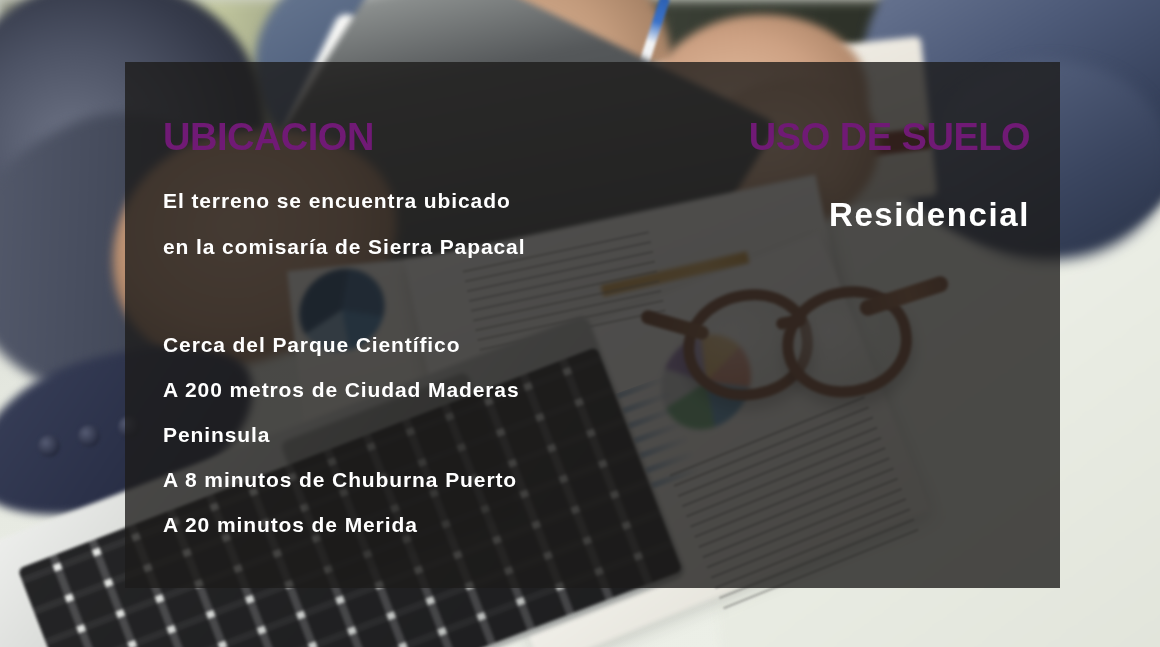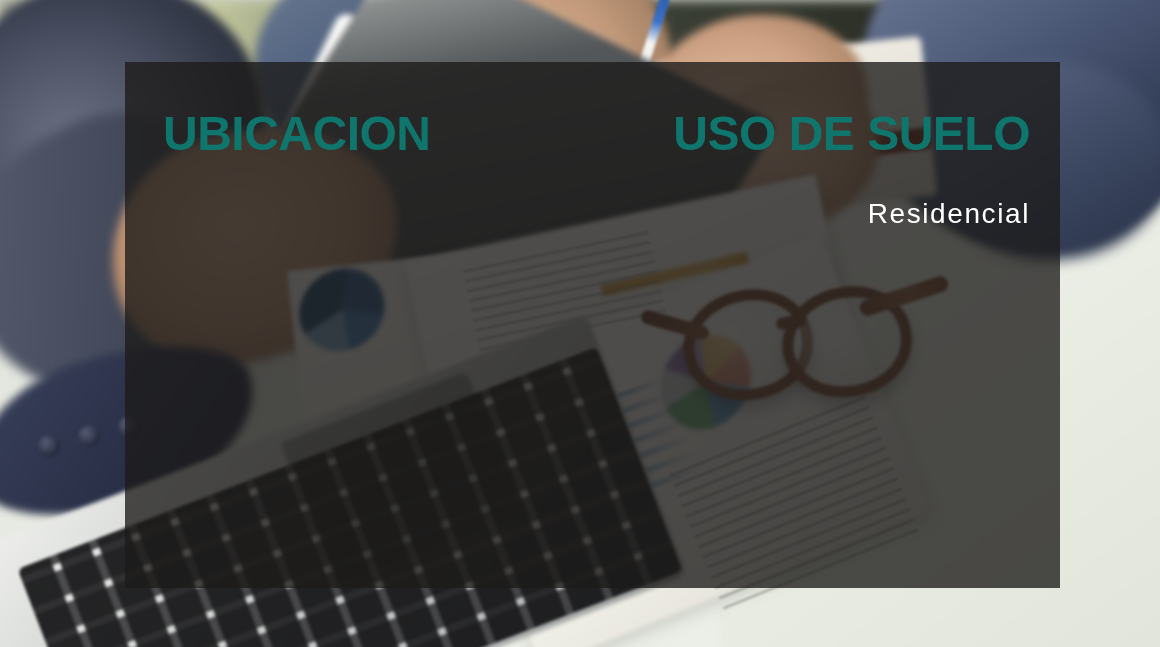--- a/index.html
+++ b/index.html
@@ -332,26 +332,26 @@
     width: 460px;
   }
   .col-right {
     position: absolute;
     left: 505px;
     top: 48px;
     width: 400px;
     text-align: right;
   }
   .heading {
-    color: #0f766e;
-    font-size: 48px;
+    color: #701a75;
+    font-size: 38px;
     font-weight: bold;
     line-height: 1;
     letter-spacing: -0.5px;
-    margin: 0 0 0 0;
+    margin: 8px 0 0 0;
     white-space: nowrap;
   }
   .subtext {
     color: #ffffff;
     font-size: 21px;
     font-weight: bold;
     letter-spacing: 0.9px;
     line-height: 46px;
     white-space: nowrap;
   }
@@ -364,22 +364,22 @@
   .bullet-line {
     color: #ffffff;
     font-size: 21px;
     font-weight: bold;
     letter-spacing: 0.9px;
     line-height: 45px;
     white-space: nowrap;
   }
   .use-value {
     color: #ffffff;
-    font-size: 28px;
-    font-weight: normal;
+    font-size: 33px;
+    font-weight: bold;
     letter-spacing: 1.6px;
     margin-top: 40px;
     white-space: nowrap;
   }
 </style>
 </head>
 <body>
 
 <div id="slide">
 
@@ -421,21 +421,32 @@
     <div class="ph ph-laptop-body"></div>
     <div class="ph ph-laptop-trackpad"></div>
     <div class="ph ph-laptop-keys"></div>
   </div>
 
   <div id="overlay-panel">
 
     <div class="col-left">
       <div class="heading">UBICACION</div>
 
-
+      <div class="intro">
+        <div class="subtext">El terreno se encuentra ubicado</div>
+        <div class="subtext">en la comisaría de Sierra Papacal</div>
+      </div>
+
+      <div class="bullets">
+        <div class="bullet-line">Cerca del Parque Científico</div>
+        <div class="bullet-line">A 200 metros de Ciudad Maderas</div>
+        <div class="bullet-line">Peninsula</div>
+        <div class="bullet-line">A 8 minutos de Chuburna Puerto</div>
+        <div class="bullet-line">A 20 minutos de Merida</div>
+      </div>
     </div>
 
     <div class="col-right">
       <div class="heading">USO DE SUELO</div>
       <div class="use-value">Residencial</div>
     </div>
 
   </div>
 </div>
 

